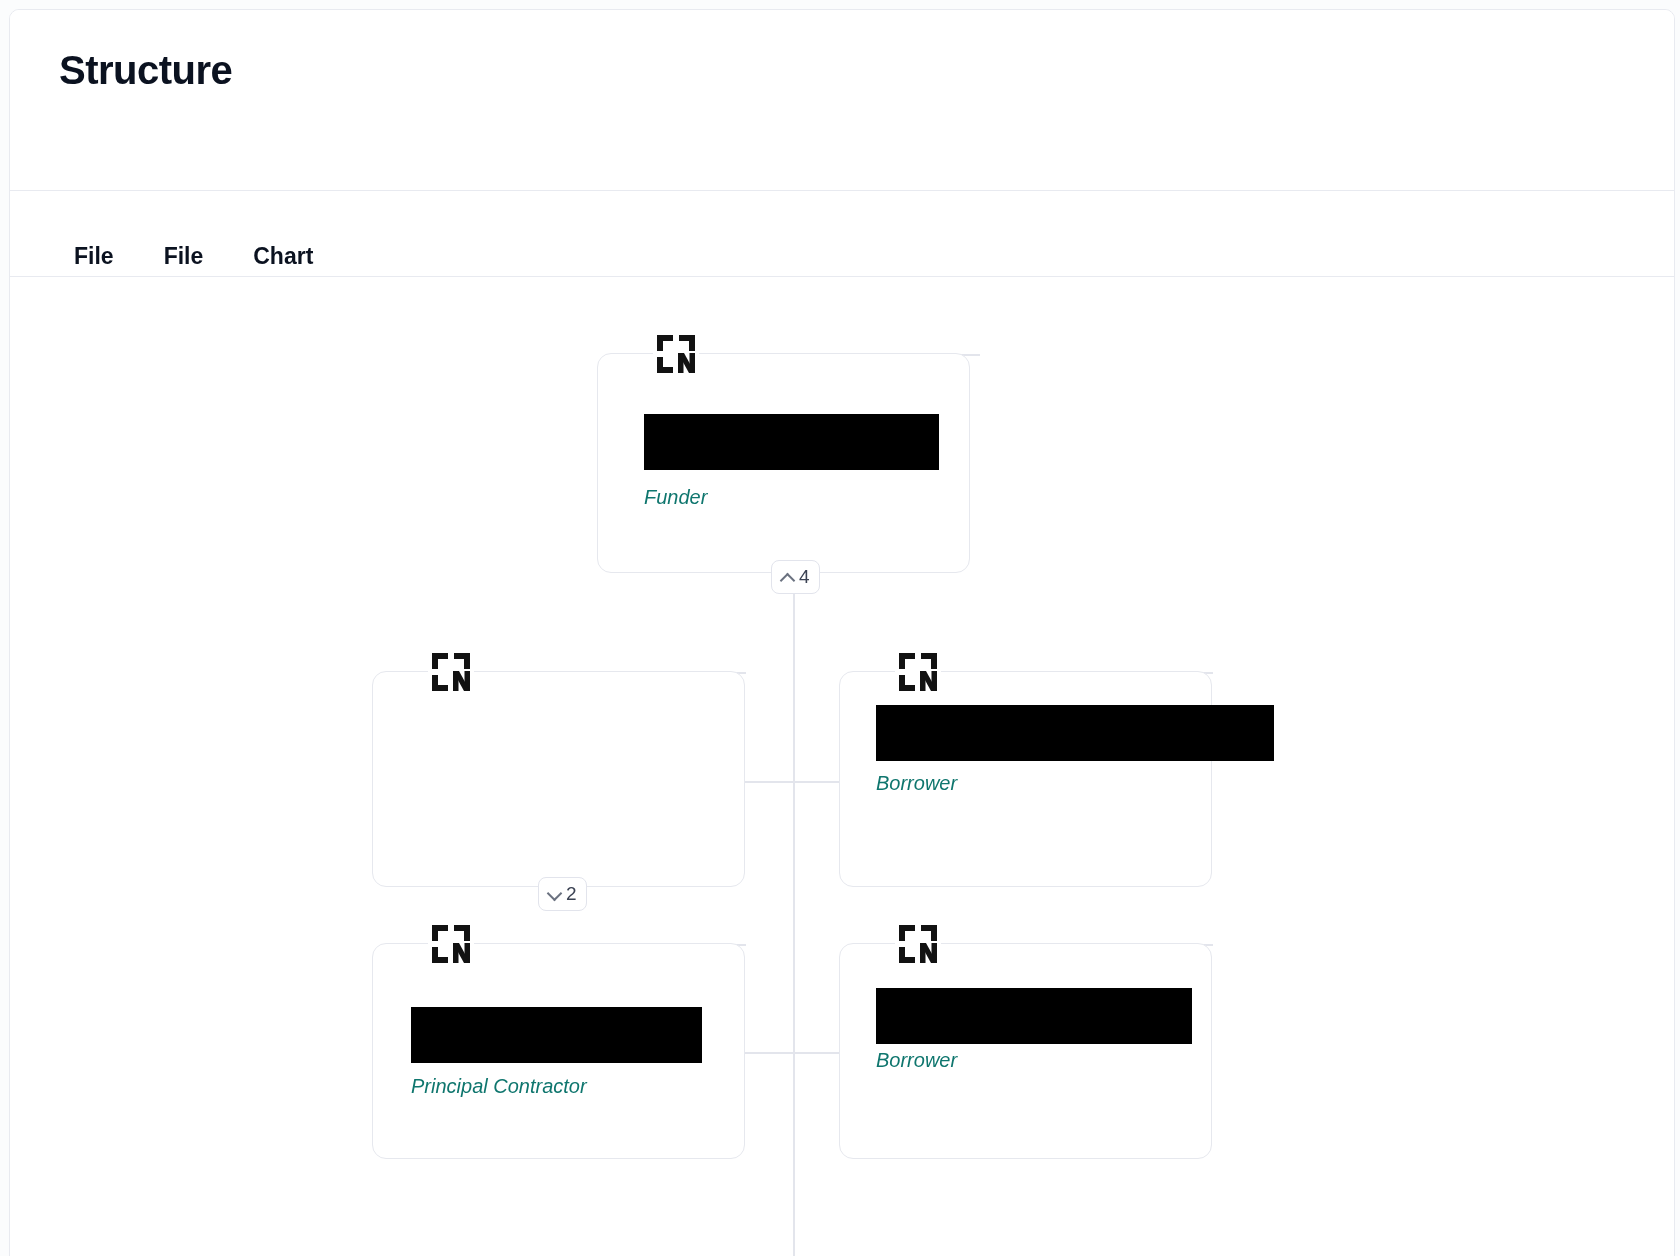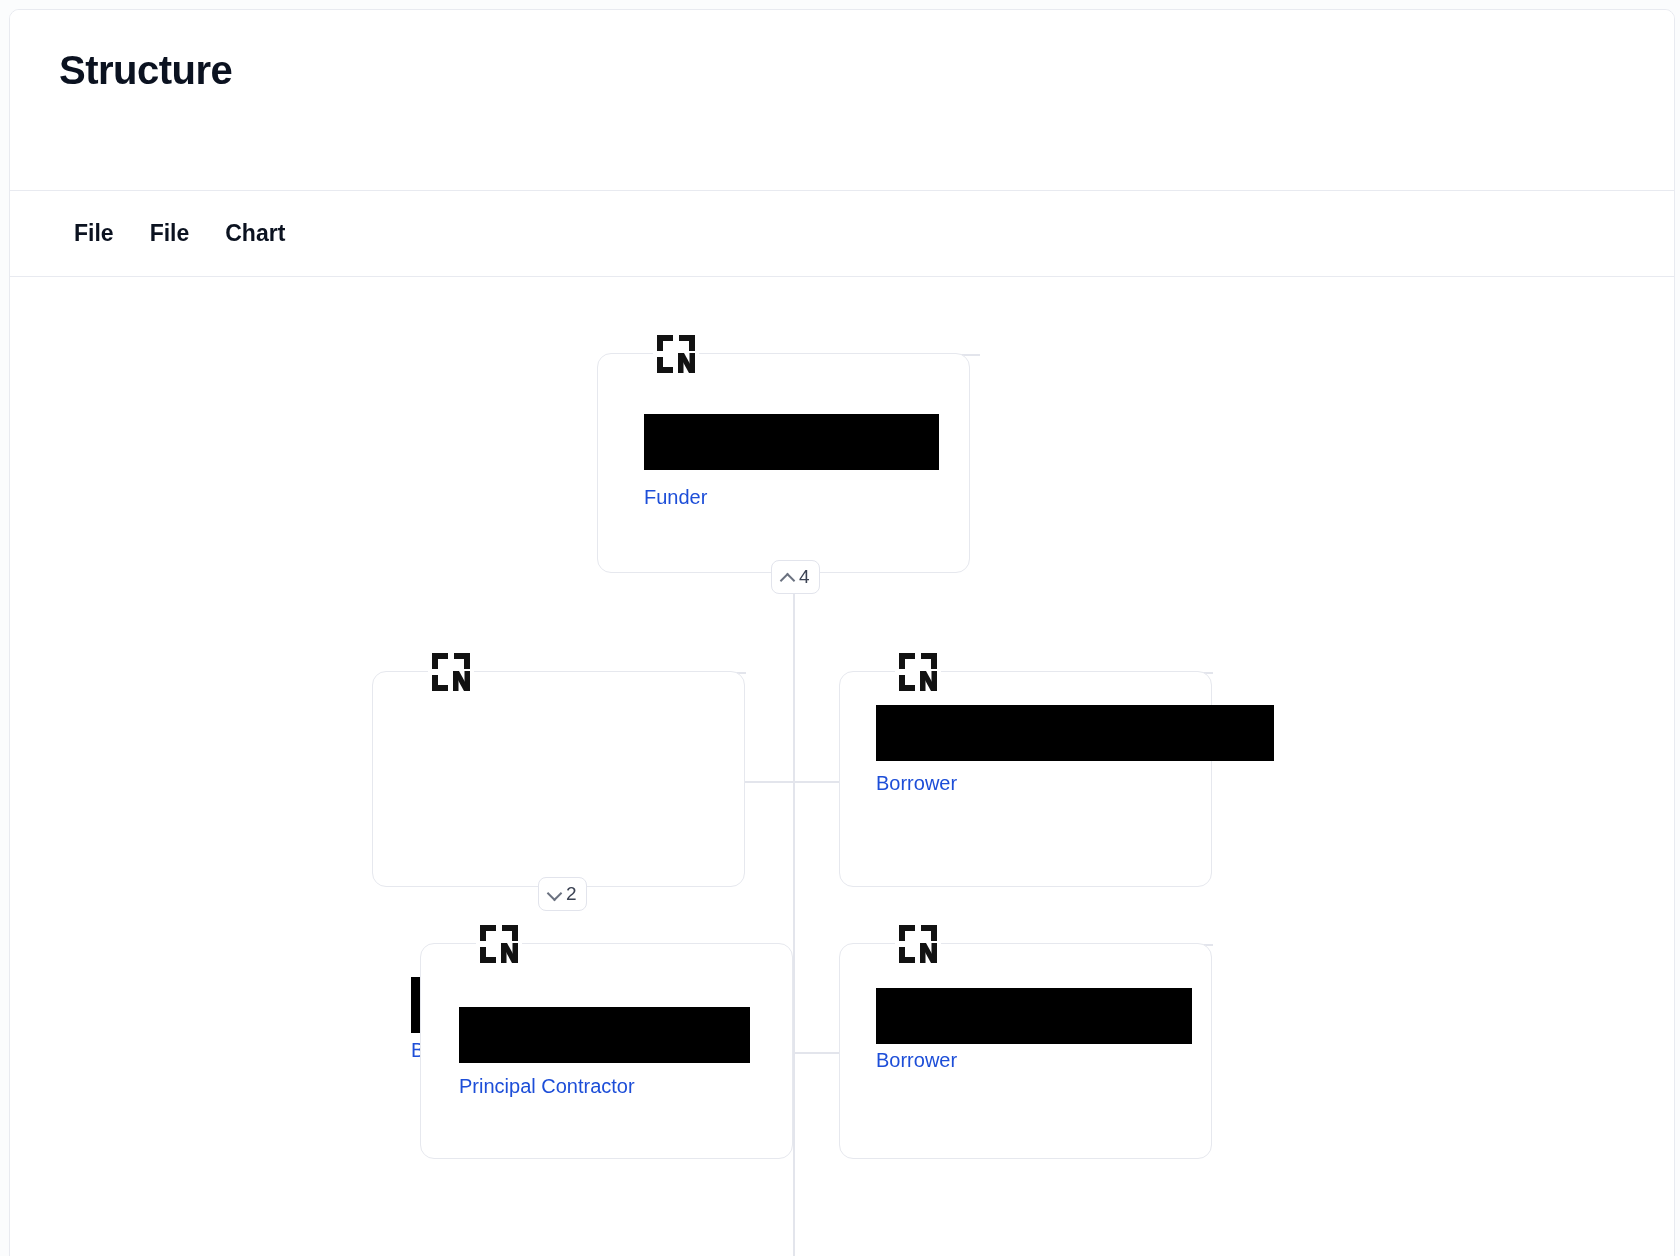--- a/index.html
+++ b/index.html
@@ -62,23 +62,23 @@
   
   .menubar {
     position: absolute;
     left: 0;
     top: 181px;
     width: 100%;
     height: 86px;
     border-bottom: 1px solid #e8eaf0;
     background: #ffffff;
     display: flex;
-    align-items: center;
+    align-items: flex-end;
     padding-left: 46px;
-    gap: 0;
+    gap: 14px;
   }
   .menu-item {
     font-size: 23px;
     font-weight: 700;
     color: #0b1220;
     padding: 6px 18px;
     border-radius: 6px;
     cursor: pointer;
     white-space: nowrap;
   }
@@ -123,23 +123,24 @@
   .node-logo svg { display: block; }
 
   .node-name {
     position: absolute;
     background: #000000;
     height: 56px;
   }
   .node-role {
     position: absolute;
     font-size: 20px;
-    color: #1d4ed8;
+    color: #0f766e;
     white-space: nowrap;
     line-height: 1;
+    font-style: italic;
   }
 
   
   .badge {
     position: absolute;
     min-width: 46px;
     height: 34px;
     padding: 0 9px;
     background: #ffffff;
     border: 1px solid #e2e4ec;
@@ -268,21 +269,21 @@
         </span>
         <div class="node-name" style="left:36px; top:33px; width:398px; height:56px;"></div>
         <div class="node-role" style="left:36px; top:101px;">Borrower</div>
       </div>
 
       <div class="badge" style="left:528px; top:600px;">
         <span class="chev down"></span>
         <span class="cnt">2</span>
       </div>
 
-      <div class="node" style="left:362px; top:666px; width:373px; height:216px;margin-left:48px;">
+      <div class="node" style="left:362px; top:666px; width:373px; height:216px;">
         <span class="node-logo" style="left:55px; top:-23px;">
           <svg width="46" height="46" viewBox="0 0 46 46" aria-hidden="true">
             <g fill="#121212">
               <rect x="4" y="4" width="16" height="6"></rect>
               <rect x="4" y="4" width="6" height="16"></rect>
               <rect x="26" y="4" width="16" height="6"></rect>
               <rect x="36" y="4" width="6" height="16"></rect>
               <rect x="4" y="26" width="6" height="16"></rect>
               <rect x="4" y="36" width="16" height="6"></rect>
               <rect x="25" y="22" width="5.5" height="20"></rect>

